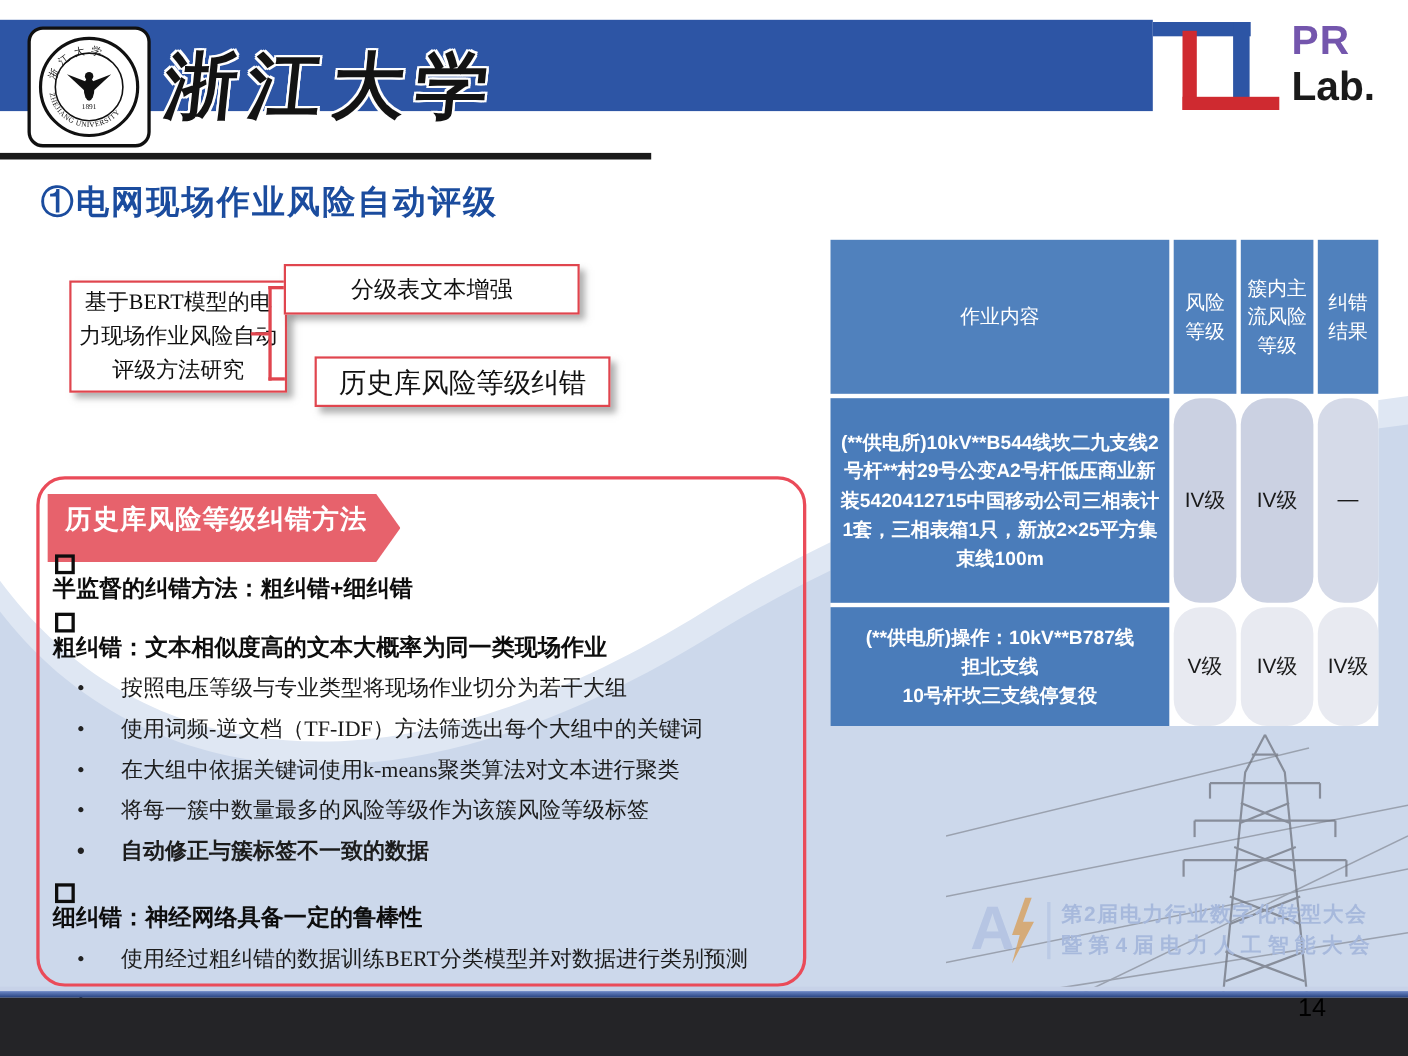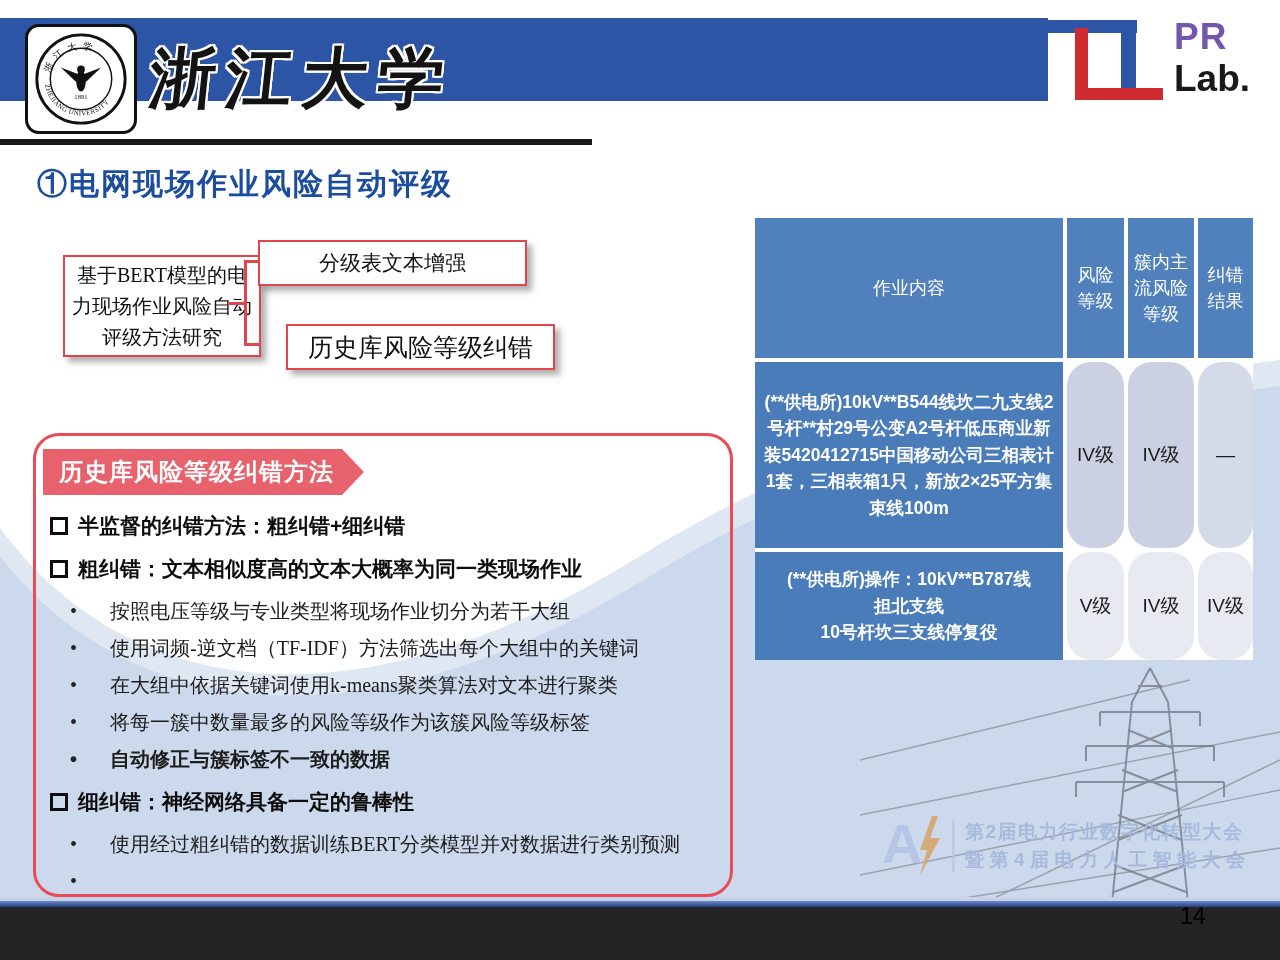--- a/index.html
+++ b/index.html
@@ -34,26 +34,26 @@
           display:flex;align-items:center;justify-content:center;text-align:center;
           font-family:"Liberation Serif","DejaVu Serif",serif;color:#111;}
   #dg-root{left:40px;top:255px;width:186px;height:98px;font-size:20px;line-height:31px;padding:0 4px;margin-left:23px;}
   #dg-b1{left:258px;top:240px;width:265px;height:42px;font-size:21px;}
   #dg-b2{left:258px;top:324px;width:265px;height:42px;font-size:25px;margin-left:28px;}
   .dg-line{position:absolute;background:#e0454e;z-index:3;}
 
   
   .method-box{position:absolute;left:33px;top:433px;width:694px;height:458px;border:3px solid #ea4b59;
               border-radius:26px;z-index:3;background:transparent;}
-  .badge{position:absolute;left:7px;top:13px;height:46px;padding:0 30px 0 16px;background:#e7626c;
+  .badge{position:absolute;left:7px;top:13px;height:46px;padding:0 30px 16px 16px;background:#e7626c;
          color:#fff;font-size:24px;font-weight:bold;display:flex;align-items:center;letter-spacing:1px;
          clip-path:polygon(0 0,calc(100% - 22px) 0,100% 50%,calc(100% - 22px) 100%,0 100%);}
   .m-list{position:absolute;left:12px;top:60px;right:8px;list-style:none;margin:0;padding:0;}
   .m-list li{display:flex;align-items:flex-start;}
-  .m-list li.l1{margin:16px 0;font-size:21px;line-height:27px;font-weight:bold;color:#0d0d0d;}
+  .m-list li.l1{margin:3px 0;font-size:21px;line-height:27px;font-weight:bold;color:#0d0d0d;flex-direction:column;}
   .m-list li.l2{margin:11px 0 11px 20px;font-size:20px;line-height:26px;color:#1c1c1c;
                 font-family:"Liberation Serif","DejaVu Serif",serif;}
   .m-list li.l2.bold{font-family:"Liberation Sans","DejaVu Sans",sans-serif;font-weight:bold;}
   .sq{flex:0 0 auto;width:12px;height:12px;border:3px solid #0d0d0d;margin:5px 10px 0 2px;background:transparent;}
   .l2 .dot{flex:0 0 auto;width:40px;text-align:left;padding-left:2px;}
   .l2 .dot::before{content:"•";font-size:20px;color:#222;}
 
   
   .risk-table{position:absolute;left:755px;top:218px;z-index:3;display:grid;
       grid-template-columns:308px 57px 66px 55px;grid-template-rows:140px 186px 108px;gap:4px;background:#fff;}

